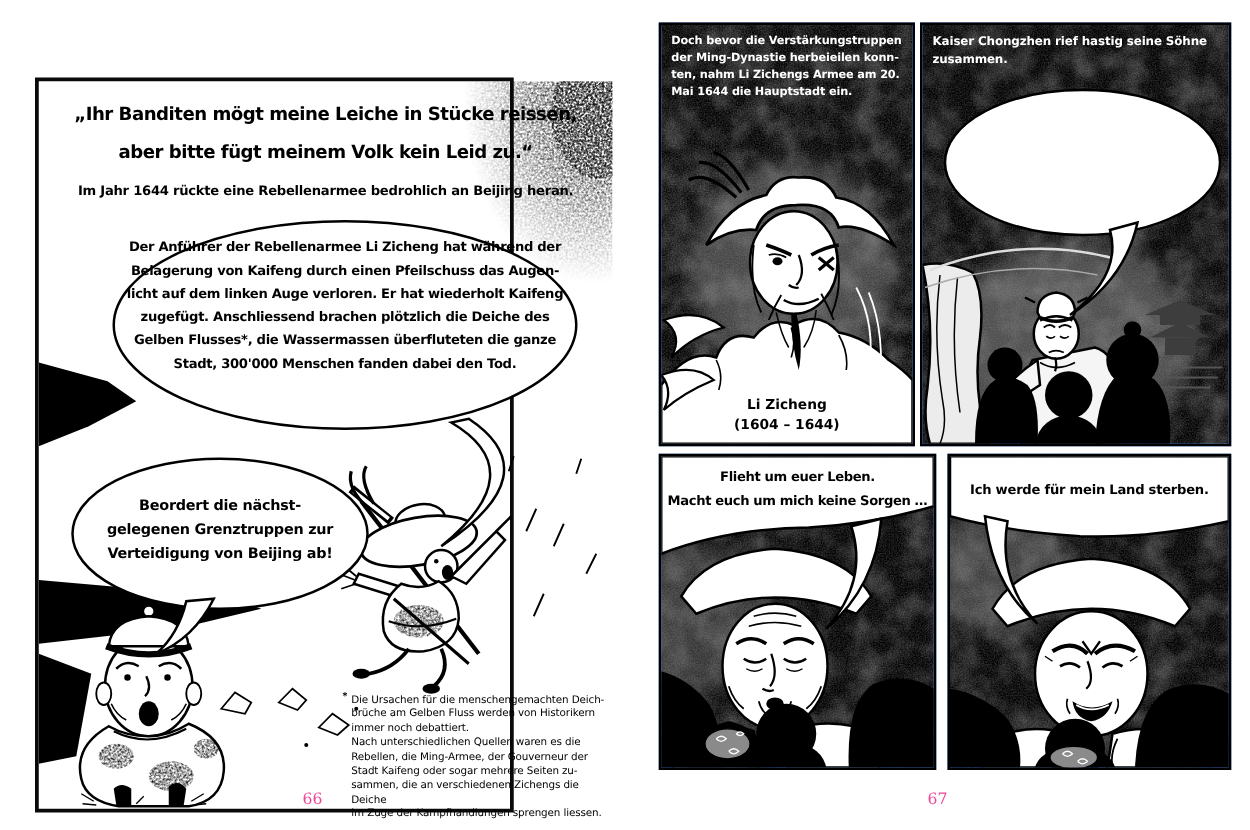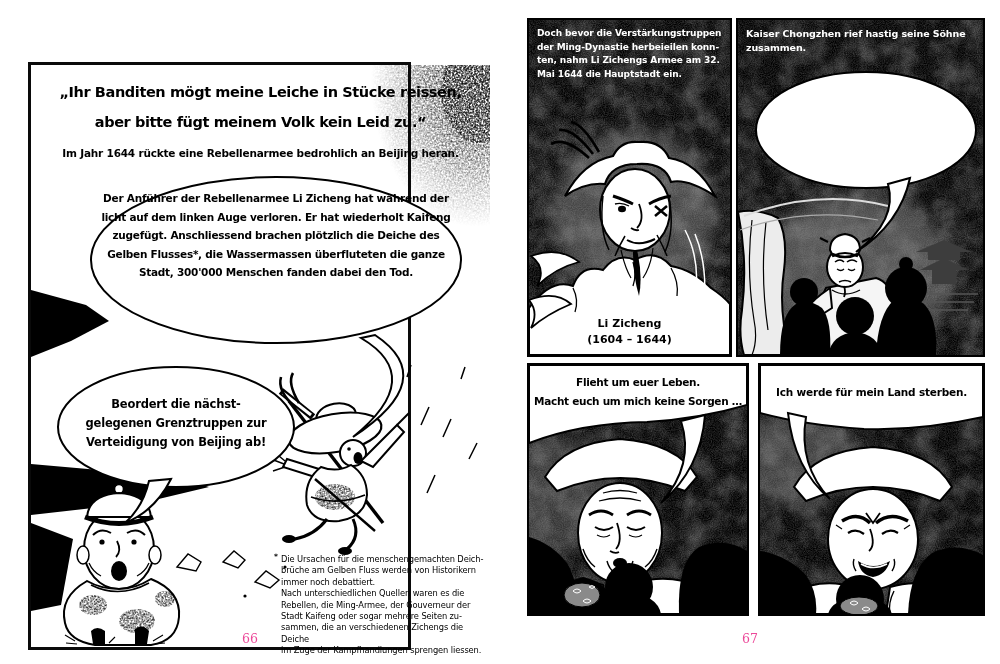--- a/index.html
+++ b/index.html
@@ -139,20 +139,21 @@
       </g>
     </svg>
 
     <div class="abs ctr b headline" style="left:8px;top:12px;width:443px;">
         <div>„Ihr Banditen mögt meine Leiche in Stücke reissen,</div>
         <div>aber bitte fügt meinem Volk kein Leid zu.“</div>
       </div>
     <div class="abs ctr b intro" style="left:8px;top:82px;width:443px;">Im Jahr 1644 rückte eine Rebellenarmee bedrohlich an Beijing heran.</div>
     <div class="abs ctr b bub1" style="left:52px;top:124px;width:386px;">
         <div>Der Anführer der Rebellenarmee Li Zicheng hat während der</div>
+        <div>Belagerung von Kaifeng durch einen Pfeilschuss das Augen-</div>
         <div>licht auf dem linken Auge verloren. Er hat wiederholt Kaifeng</div>
         <div>zugefügt. Anschliessend brachen plötzlich die Deiche des</div>
         <div>Gelben Flusses*, die Wassermassen überfluteten die ganze</div>
         <div>Stadt, 300'000 Menschen fanden dabei den Tod.</div>
       </div>
     <div class="abs ctr b bub2" style="left:30px;top:330px;width:230px;">
         <div>Beordert die nächst-</div>
         <div>gelegenen Grenztruppen zur</div>
         <div>Verteidigung von Beijing ab!</div>
       </div>
@@ -198,21 +199,21 @@
       <path d="M126,186 L138,196 M138,186 L126,196" stroke="#000" stroke-width="2.5"></path>
       <path d="M110,184 Q116,200 108,208 M102,208 Q106,211 110,210" fill="none" stroke="#000" stroke-width="1.8"></path>
       <path d="M98,220 Q110,227 126,219" fill="none" stroke="#000" stroke-width="2"></path>
       <path d="M96,216 Q90,226 86,236 M128,215 Q134,226 138,236" fill="none" stroke="#000" stroke-width="1.5"></path>
       <path d="M108,230 Q114,256 110,276 Q104,256 104,232 Z" fill="#000"></path>
       <path d="M92,230 Q96,248 102,258 M124,228 Q122,246 114,258" fill="none" stroke="#000" stroke-width="1.2"></path>
     </svg>
     <div class="abs cap" style="left:8px;top:7px;width:190px;">
         <div>Doch bevor die Verstärkungstruppen</div>
         <div>der Ming-Dynastie herbeieilen konn-</div>
-        <div>ten, nahm Li Zichengs Armee am 32.</div>
+        <div>ten, nahm Li Zichengs Armee am 20.</div>
         <div>Mai 1644 die Hauptstadt ein.</div>
       </div>
     <div class="abs ctr namelabel" style="left:0;top:296px;width:201px;">
       <div>Li Zicheng</div>
       <div>(1604 – 1644)</div>
     </div>
   </div>
 
   <div class="panel dark" style="left:736px;top:18px;width:249px;height:339px;border:2px solid #000;">
     <svg width="245" height="335" viewBox="0 0 245 335">

